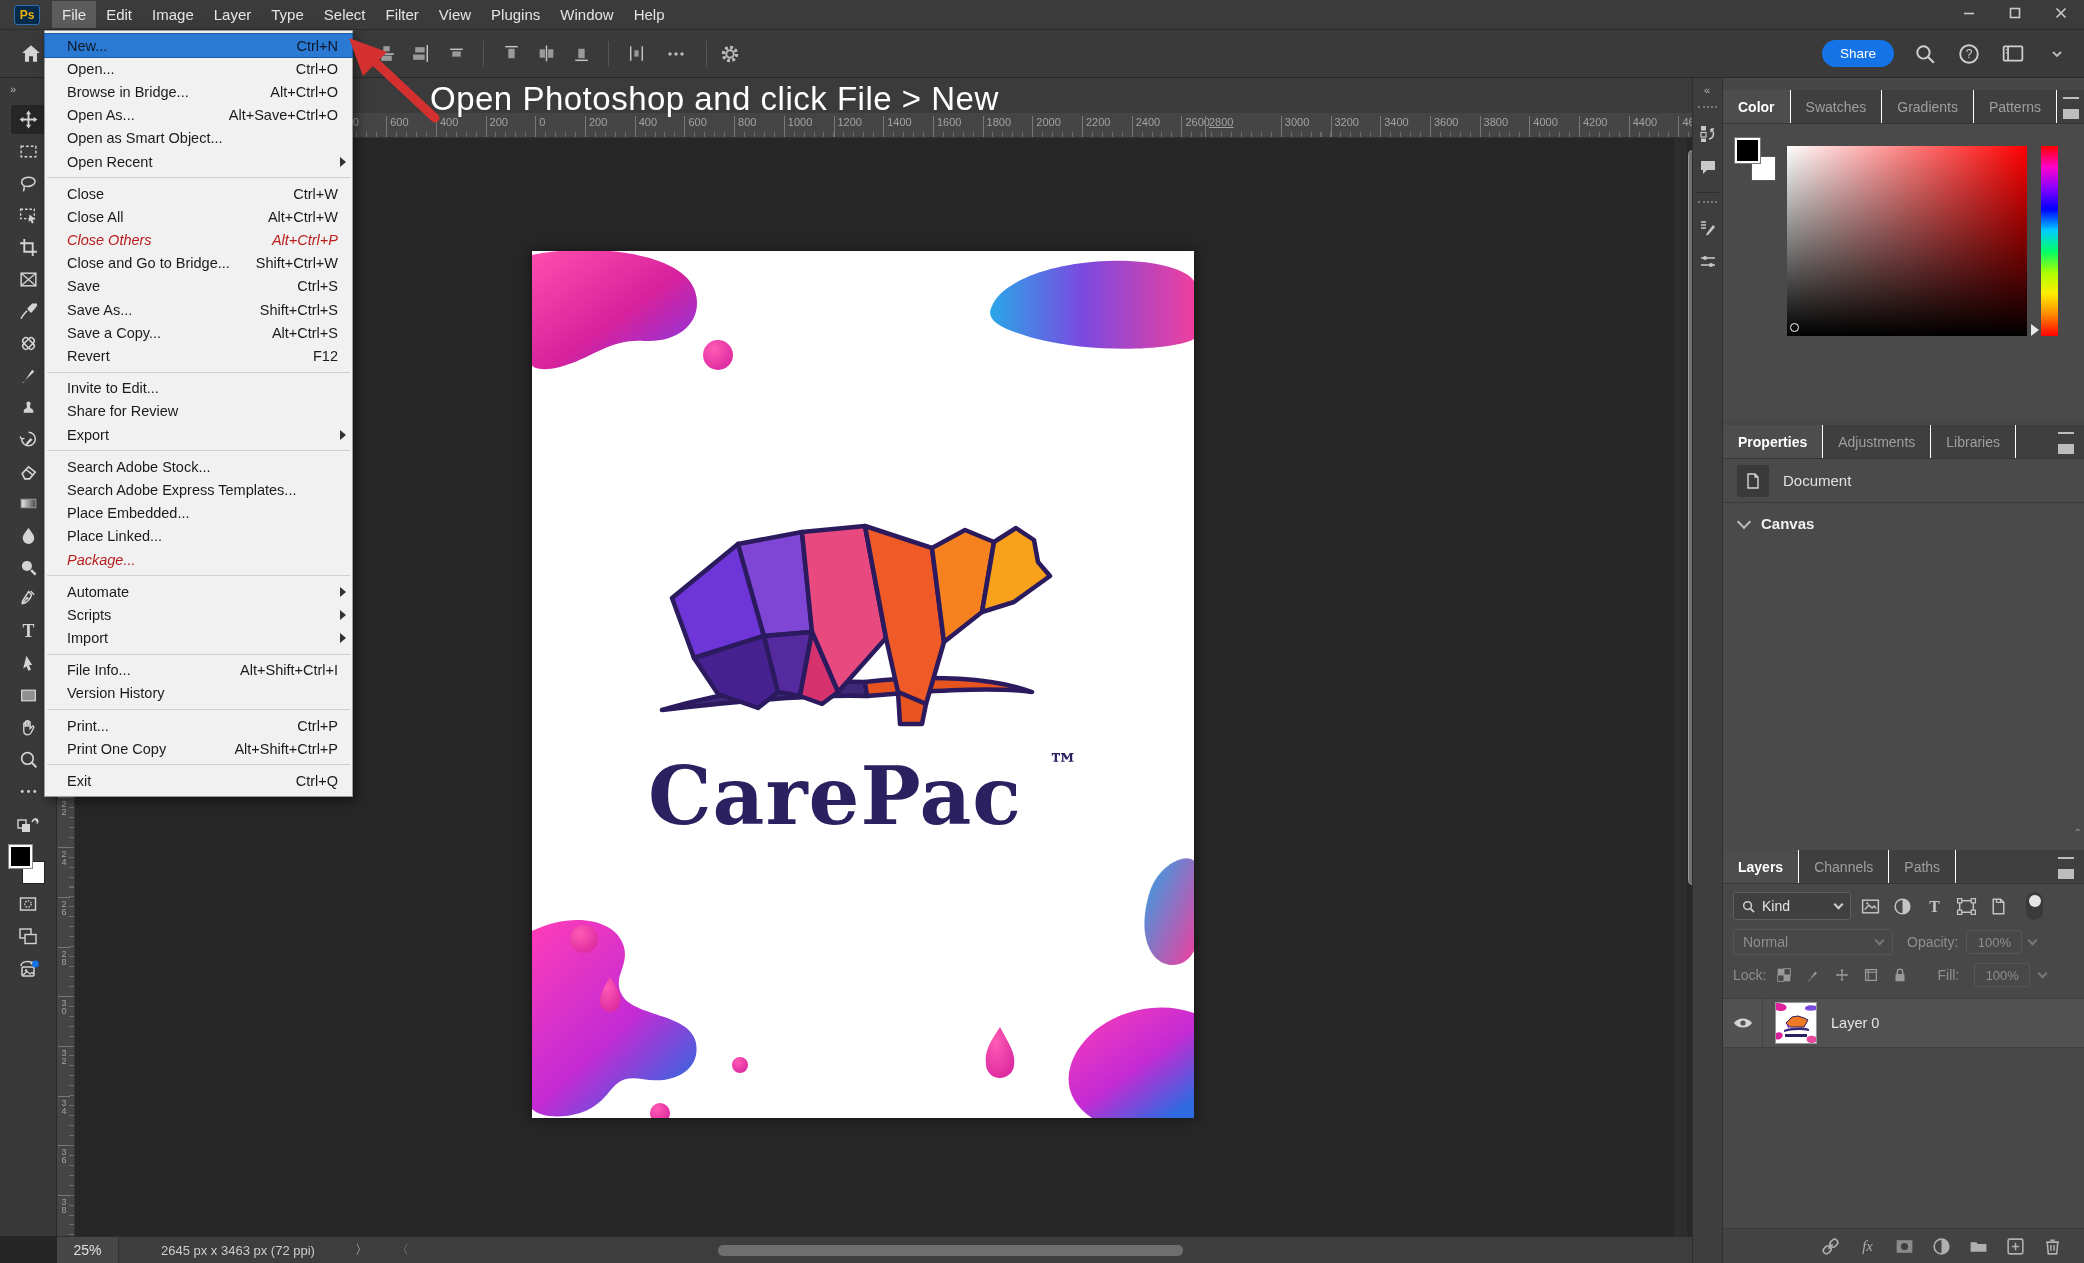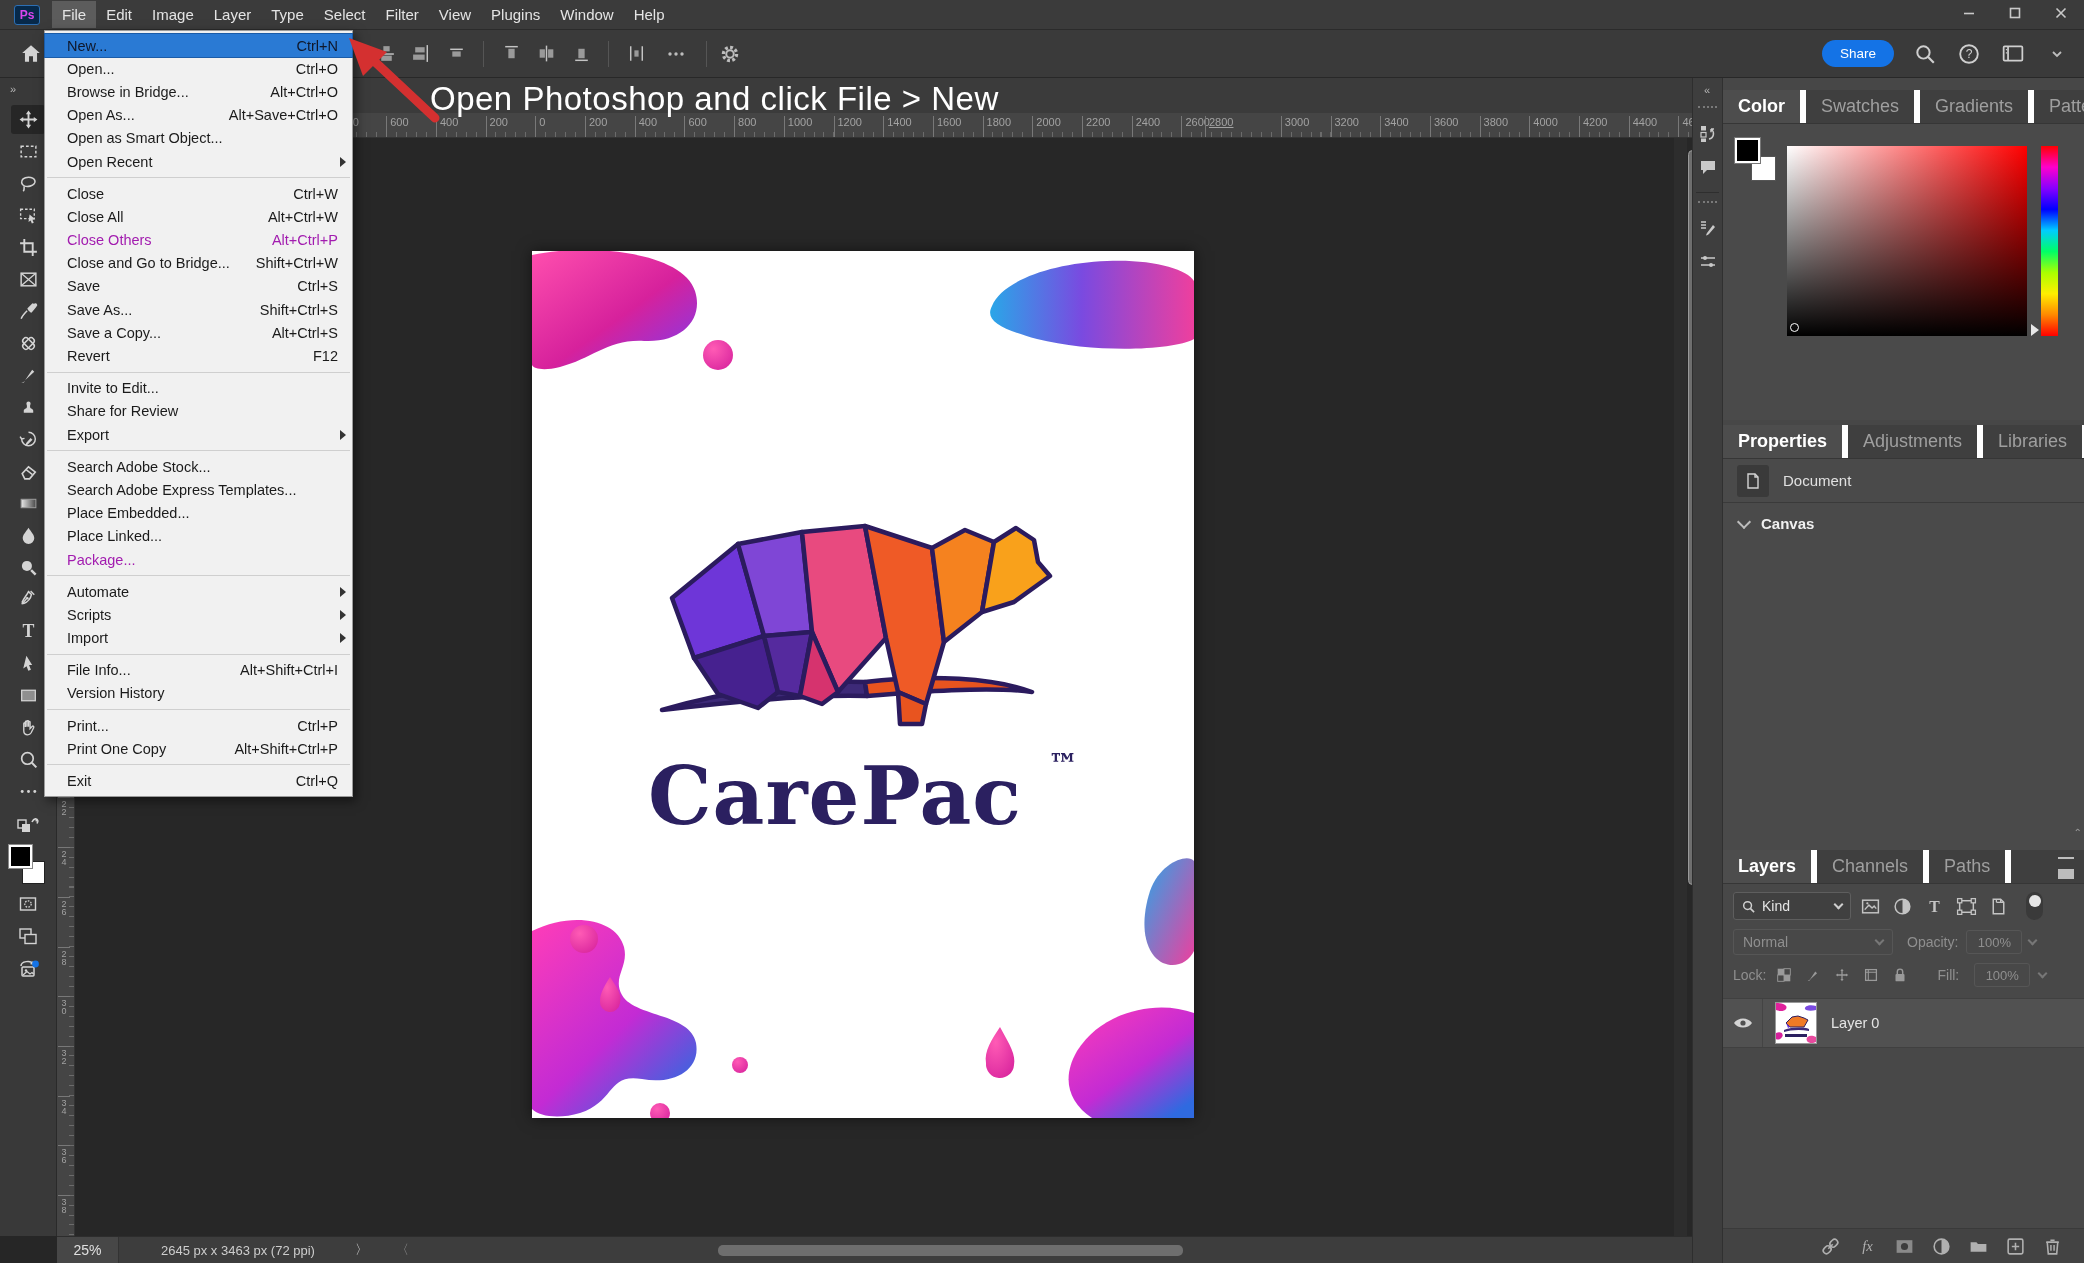--- a/index.html
+++ b/index.html
@@ -2,21 +2,21 @@
 <html><head>
 <meta charset="utf-8">
 <style>
   * { margin:0; padding:0; box-sizing:border-box; }
   html,body { background:#222; }
   body { font-family:"Liberation Sans", sans-serif; }
   #app { position:relative; width:2084px; height:1263px; background:#262626; overflow:hidden; }
 
   
   .titlebar { position:absolute; left:0; top:0; width:2084px; height:30px; background:#3b3b3b; border-bottom:1px solid #2b2b2b; display:flex; align-items:center; z-index:5; }
-  .ps-logo { margin:0 12px 0 14px; width:26px; height:20px; background:#07294a; border:1px solid #2d6fb3; border-radius:3px; color:#d946ef; font-size:12px; font-weight:bold; display:flex; align-items:center; justify-content:center; }
+  .ps-logo { margin:0 12px 0 14px; width:26px; height:20px; background:#07294a; border:1px solid #2d6fb3; border-radius:3px; color:#eab308; font-size:12px; font-weight:bold; display:flex; align-items:center; justify-content:center; }
   .menu-it { padding:5px 10px; font-size:15px; color:#e4e4e4; cursor:default; }
   .menu-it.active { background:#5c5c5c; }
   .win-controls { position:absolute; right:0; top:0; height:26px; display:flex; }
   .win-btn { width:46px; height:26px; display:flex; align-items:center; justify-content:center; color:#c9c9c9; font-size:13px; }
 
   
   .optionsbar { position:absolute; left:0; top:30px; width:2084px; height:48px; background:#3a3a3a; border-bottom:1px solid #282828; display:flex; align-items:center; z-index:4; }
   .home-btn { margin-left:14px; width:34px; height:34px; display:flex; align-items:center; justify-content:center; }
   .opt-group { position:absolute; left:372px; display:flex; align-items:center; gap:7px; }
   .opt-icon { width:28px; height:26px; display:flex; align-items:center; justify-content:center; }
@@ -68,21 +68,21 @@
   
   .panelstrip { position:absolute; left:1692px; top:78px; width:30px; height:1185px; background:#3e3e3e; border-left:1px solid #2e2e2e; z-index:2; }
   .ps-collapse { text-align:center; color:#b5b5b5; font-size:11px; padding:6px 0 8px 0; letter-spacing:1px; }
   .strip-icon { width:30px; height:34px; display:flex; align-items:center; justify-content:center; }
   .strip-lbl { height:8px; margin:2px 5px; border-top:2px dotted #7a7a7a; }
   .strip-div { height:1px; background:#2e2e2e; margin:8px 3px; }
 
   
   .rightpanel { position:absolute; left:1722px; top:78px; width:362px; height:1185px; background:#474747; border-left:1px solid #303030; z-index:2; }
   .tabbar { display:flex; background:#3f3f3f; height:34px; align-items:stretch; border-bottom:1px solid #363636; }
-  .tab { padding:0 15px; display:flex; align-items:center; font-size:18px; color:#9f9f9f; border-right:6px solid #ffffff; }
+  .tab { padding:0 15px; display:flex; align-items:center; font-size:14px; color:#9f9f9f; border-right:1px solid #ffffff; }
   .tab.active { background:#4d4d4d; color:#ffffff; font-weight:bold; }
   .hamburger { margin-left:auto; width:38px; display:flex; align-items:center; justify-content:center; }
   .hamburger span { display:block; width:16px; border-top:2px solid #bdbdbd; box-shadow:0 5px 0 #bdbdbd, 0 10px 0 #bdbdbd; height:12px; margin-top:-8px; }
 
   .colorpanel { position:absolute; left:0; top:12px; width:362px; height:330px; background:#4a4a4a; }
   .satbox { position:absolute; left:64px; top:56px; width:240px; height:190px;
     background:linear-gradient(to top, #000, rgba(0,0,0,0)), linear-gradient(to right, #fff, #ff0000); }
   .satmark { position:absolute; left:3px; bottom:4px; width:9px; height:9px; border:1.5px solid #fff; border-radius:50%; }
   .huebar { position:absolute; left:318px; top:56px; width:17px; height:190px;
     background:linear-gradient(to bottom,#ff0000,#ff00cc,#8800ff,#0000ff,#00ccff,#00ff66,#aaff00,#ffee00,#ff8800,#ff0000); }
@@ -131,21 +131,21 @@
   .layer-name { color:#e4e4e4; font-size:14.5px; margin-left:14px; }
   .layers-bottom { position:absolute; left:0; bottom:0; width:362px; height:35px; border-top:1px solid #3a3a3a; display:flex; align-items:center; justify-content:flex-end; gap:15px; padding-right:22px; background:#434343; }
   .lb-icon { width:22px; height:22px; display:flex; align-items:center; justify-content:center; }
 
   
   .filemenu { position:absolute; left:44px; top:30px; width:309px; background:#f1f1f1; border:1px solid #9b9b9b; box-shadow:3px 4px 10px rgba(0,0,0,0.5); z-index:50; padding:3px 0; }
   .menu-item { position:relative; display:flex; align-items:center; height:23.2px; padding:0 14px 0 22px; font-size:14.5px; color:#1b1b1b; }
   .menu-item .mlabel { flex:1; white-space:nowrap; }
   .menu-item .mshort { margin-left:26px; white-space:nowrap; }
   .menu-item.hl { background:#2a7ad4; outline:1px solid #1b5ca8; color:#0f172a; }
-  .menu-item.dis { color:#a21caf; }
+  .menu-item.dis { color:#b91c1c;font-style:italic; }
   .menu-item .marrow { position:absolute; right:6px; width:0; height:0; border-top:5px solid transparent; border-bottom:5px solid transparent; border-left:6px solid #333; }
   .menu-sep { height:1px; background:#cfcfcf; margin:4px 2px; }
 
   .arrow-svg { position:absolute; left:335px; top:30px; z-index:60; }
 </style>
 </head>
 <body>
 
 <div id="app">
 

